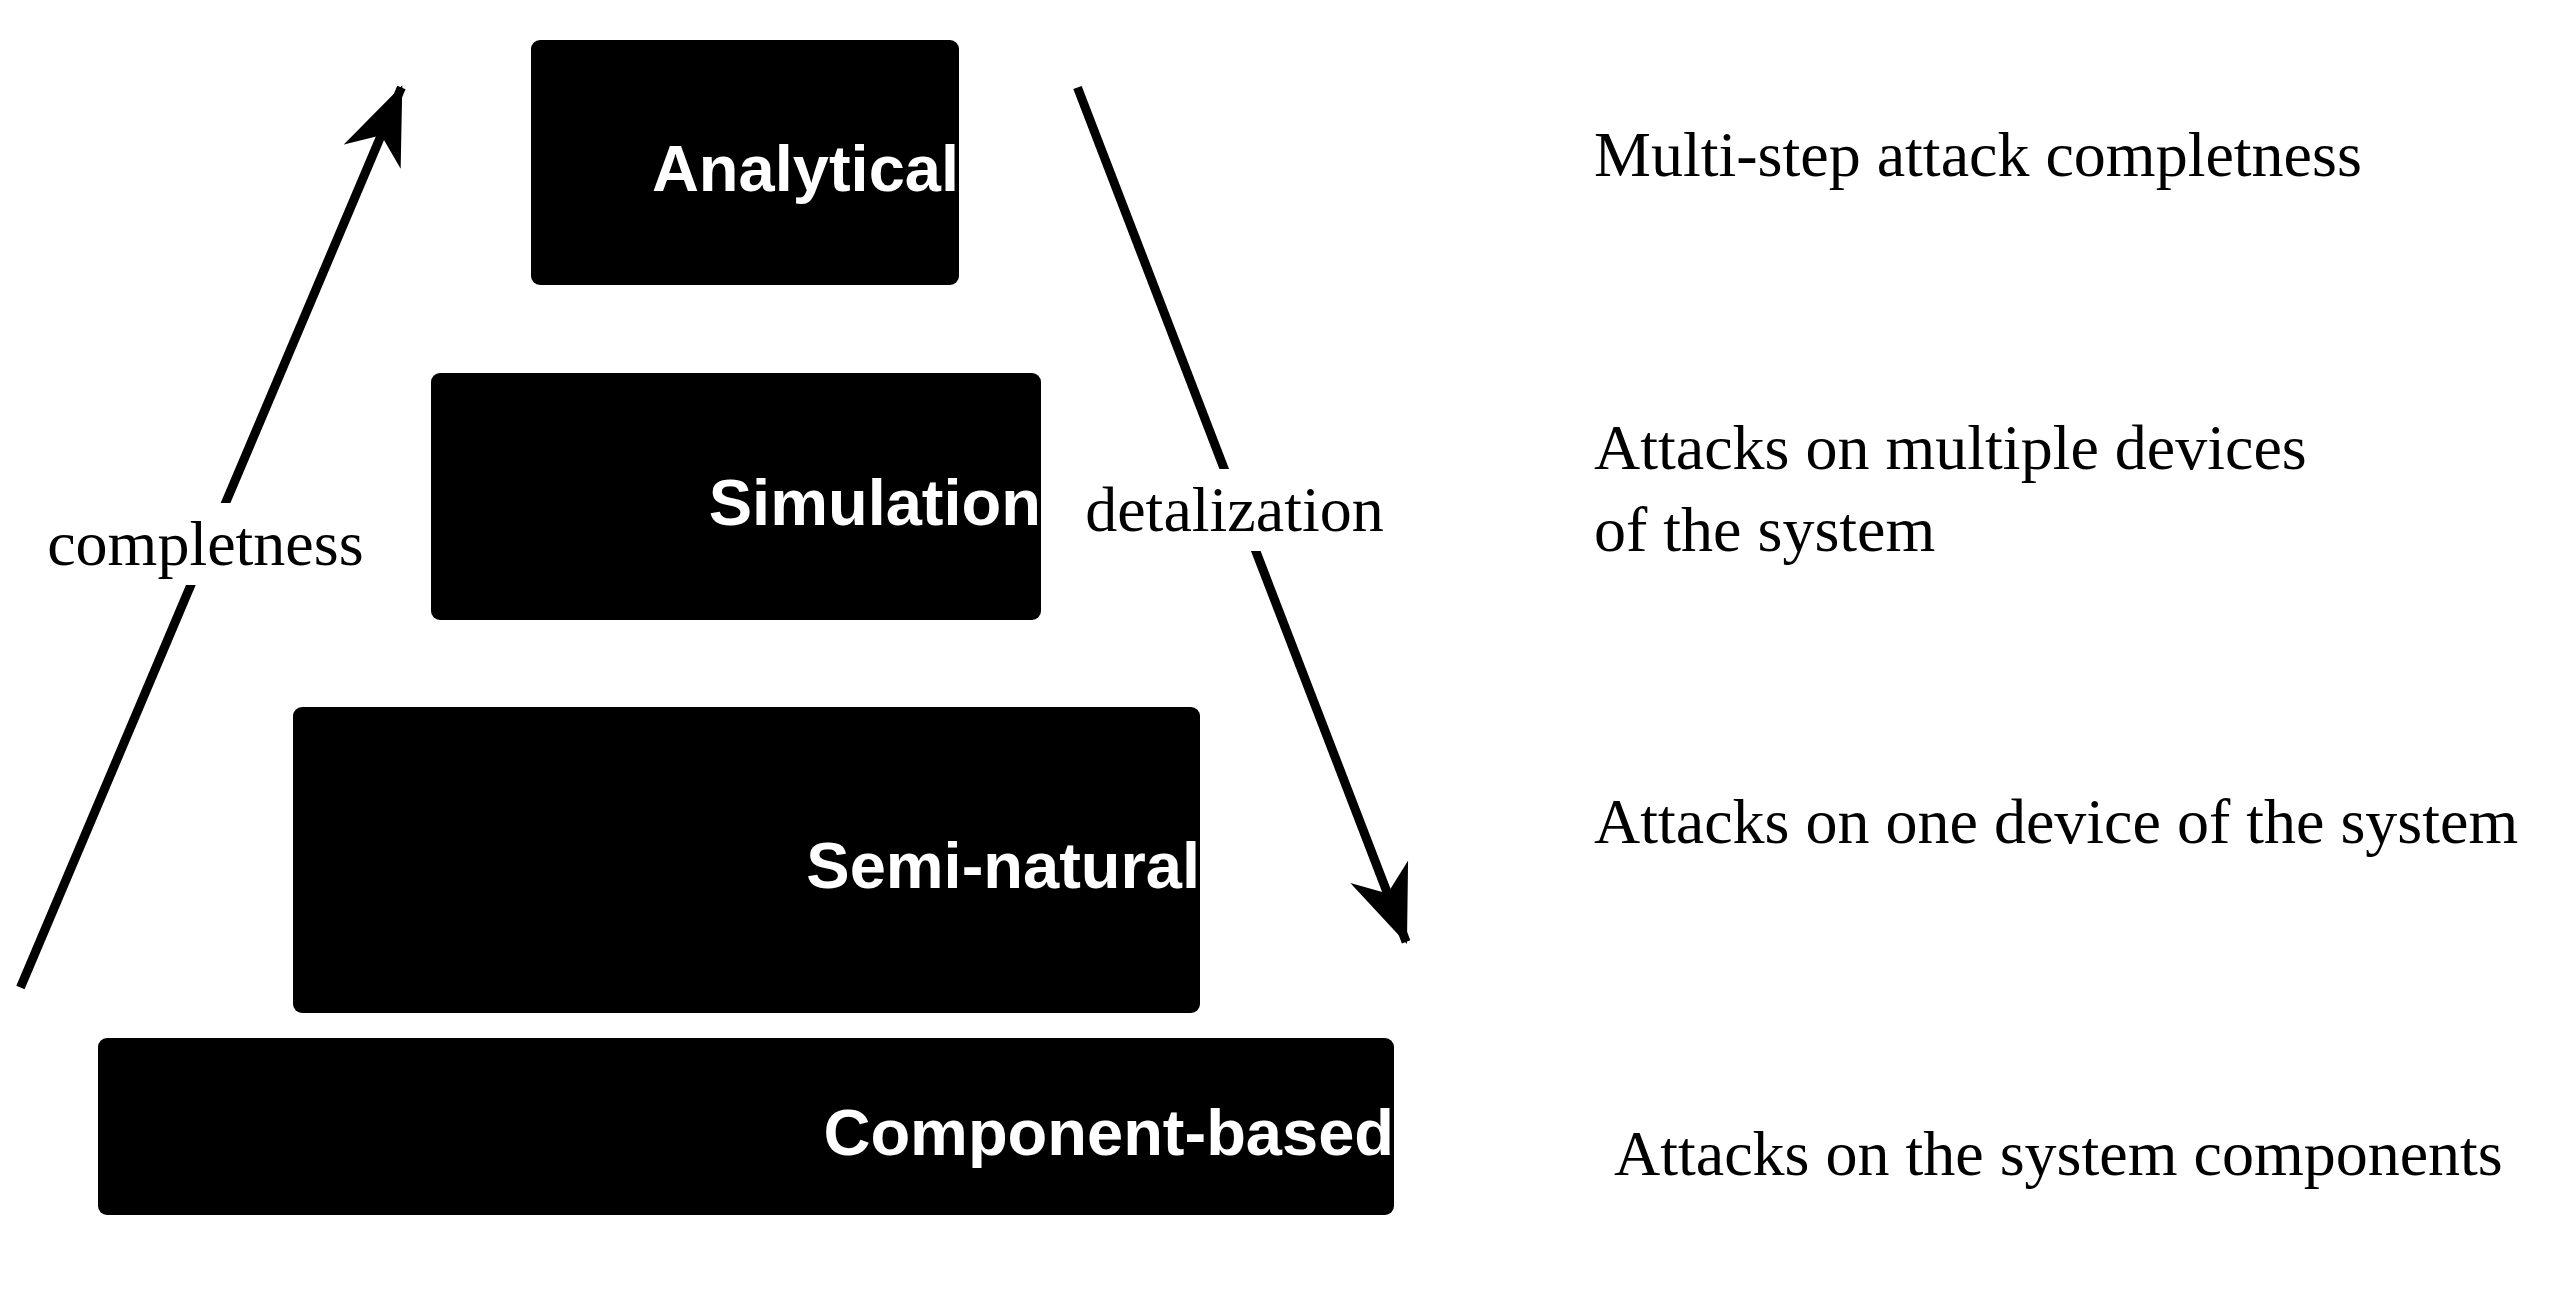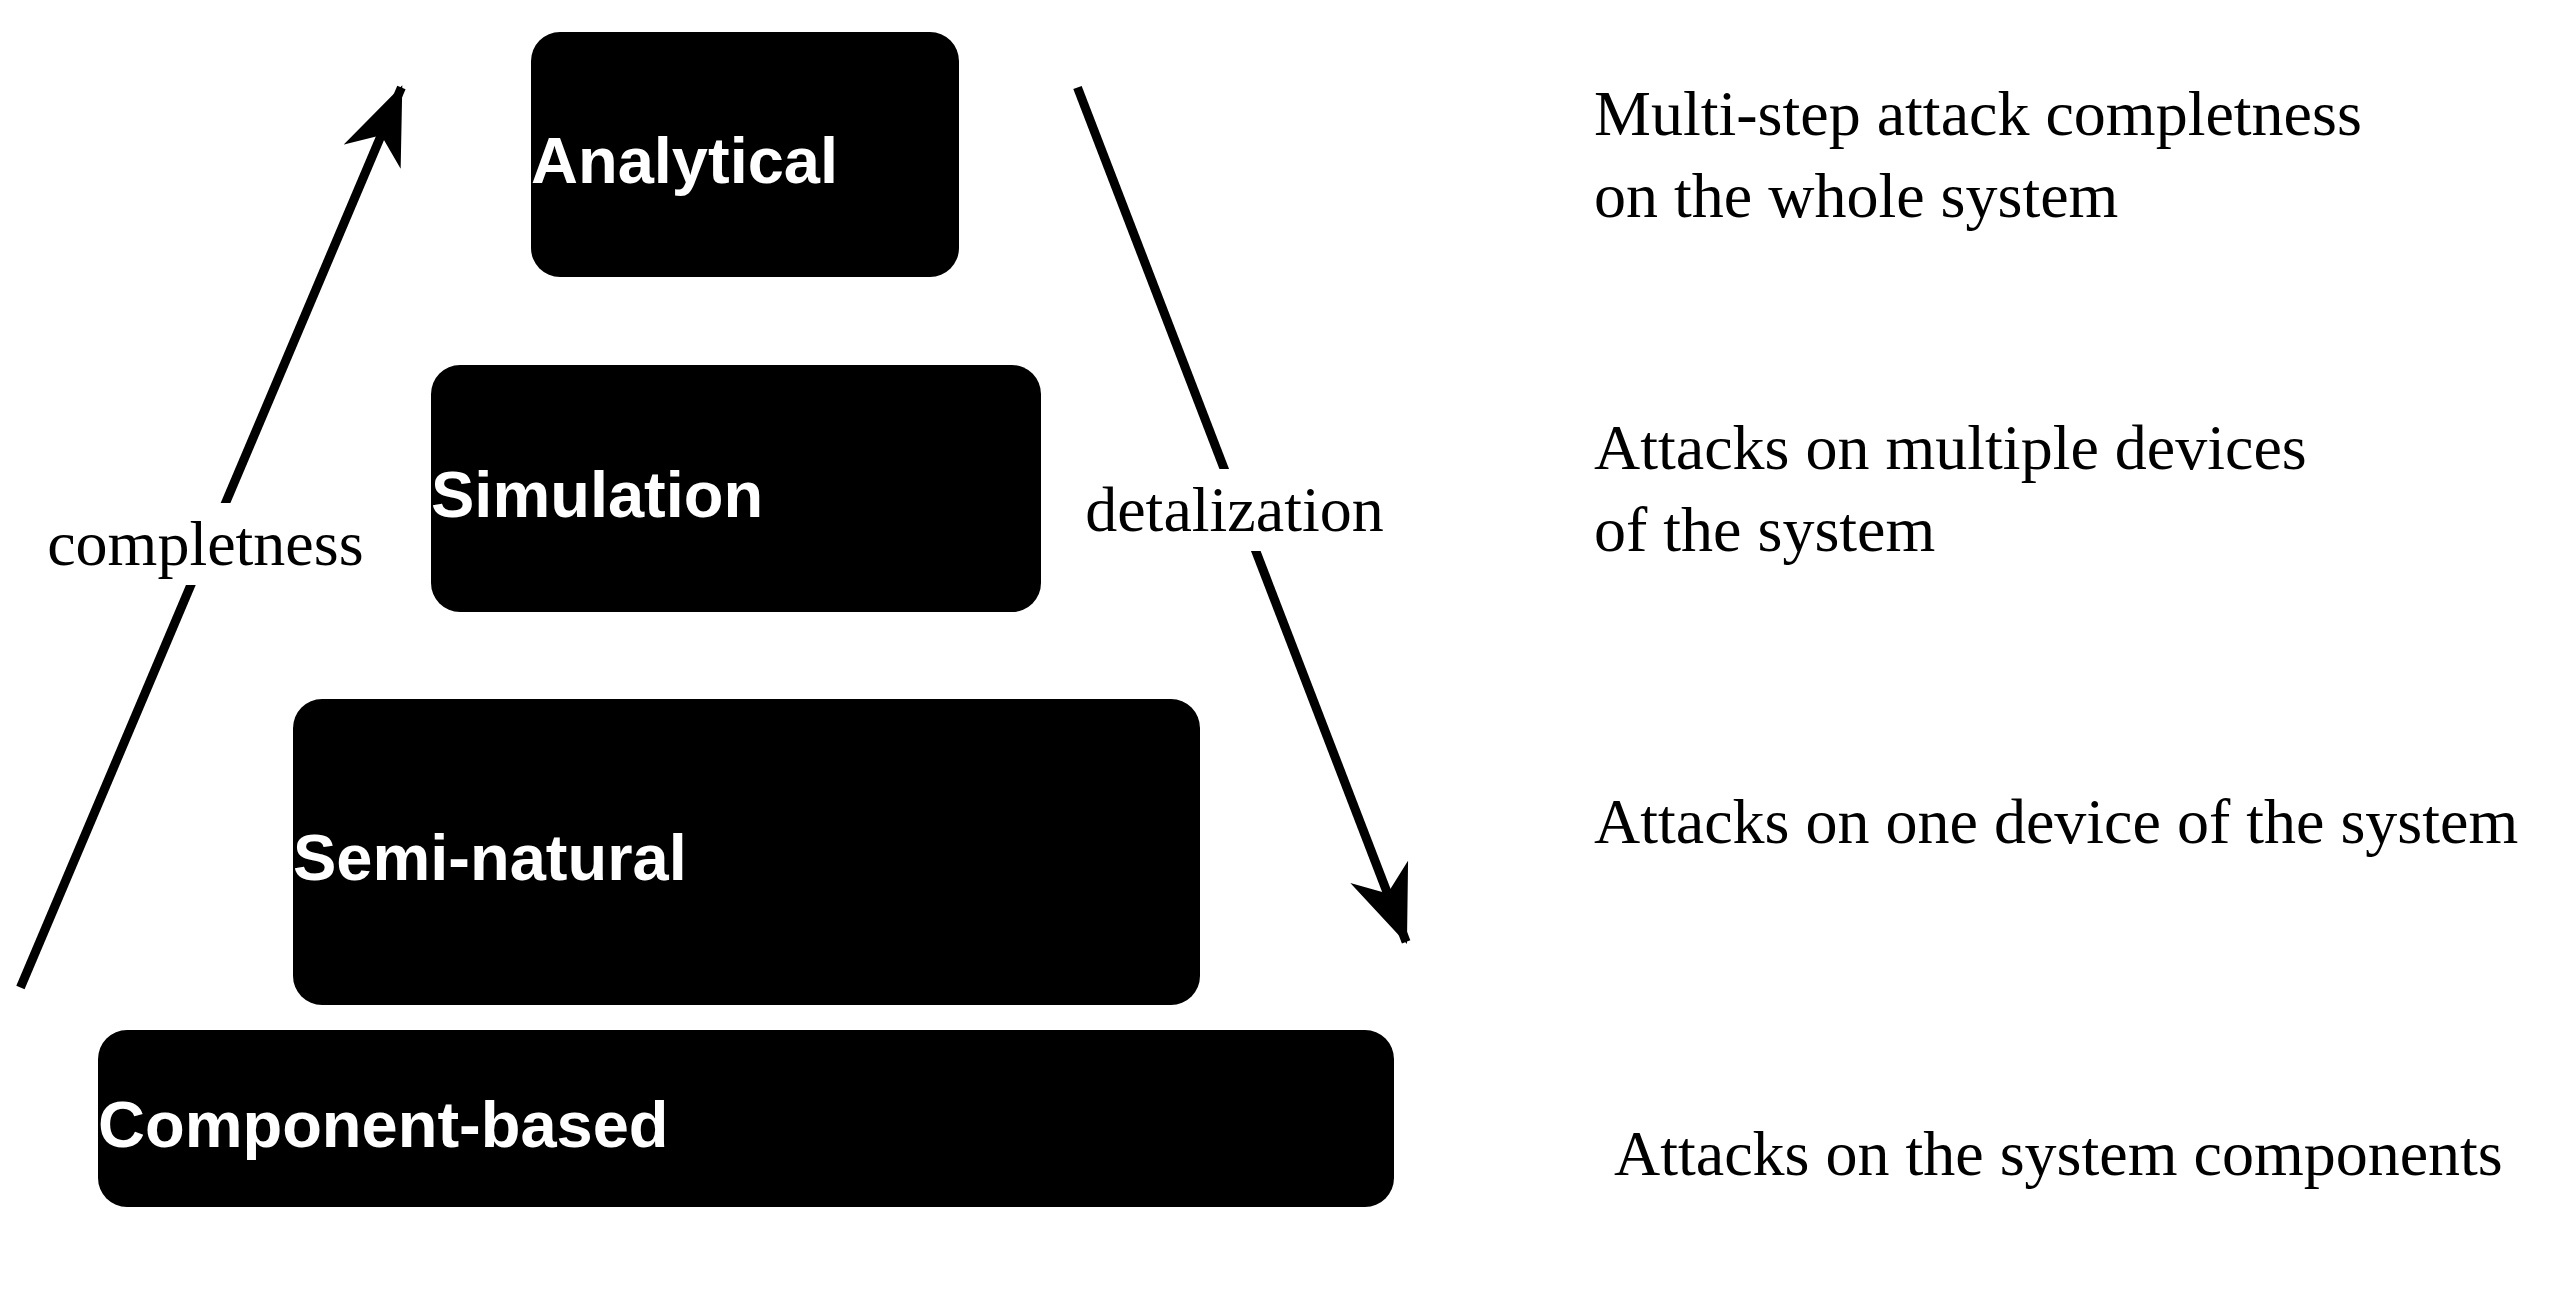--- a/index.html
+++ b/index.html
@@ -30,24 +30,25 @@
     z-index: 1;
   }
   .arrows line { stroke: var(--arrow); stroke-width: 11; }
   .arrows .head { fill: var(--arrow); }
 
   
   .level-box {
     position: absolute;
     z-index: 2;
     background: var(--box-fill);
-    border-radius: 29px;
+    border-radius: 9px;
     display: flex;
     align-items: center;
-    justify-content: flex-start;
+    justify-content: flex-end;
+    margin-top: 8px;
   }
   .level-box .level-label {
     font-family: "Liberation Sans", sans-serif;
     font-weight: bold;
     font-size: 65px;
     color: var(--box-label-text, #ffffff);
     padding-top: 11.4px; 
     white-space: nowrap;
   }
   .lv0 { left: 531px; top: 32px;  width: 428px;  height: 245px; }
@@ -112,21 +113,20 @@
   </div>
   <div class="level-box lv2">
     <span class="level-label">Semi-natural</span>
   </div>
   <div class="level-box lv3">
     <span class="level-label">Component-based</span>
   </div>
 
   <div class="annotation an0">
     <div class="annotation-line">Multi-step attack completness</div>
-    <div class="annotation-line">on the whole system</div>
   </div>
   <div class="annotation an1">
     <div class="annotation-line">Attacks on multiple devices</div>
     <div class="annotation-line">of the system</div>
   </div>
   <div class="annotation an2">
     <div class="annotation-line">Attacks on one device of the system</div>
   </div>
   <div class="annotation an3">
     <div class="annotation-line">Attacks on the system components</div>

